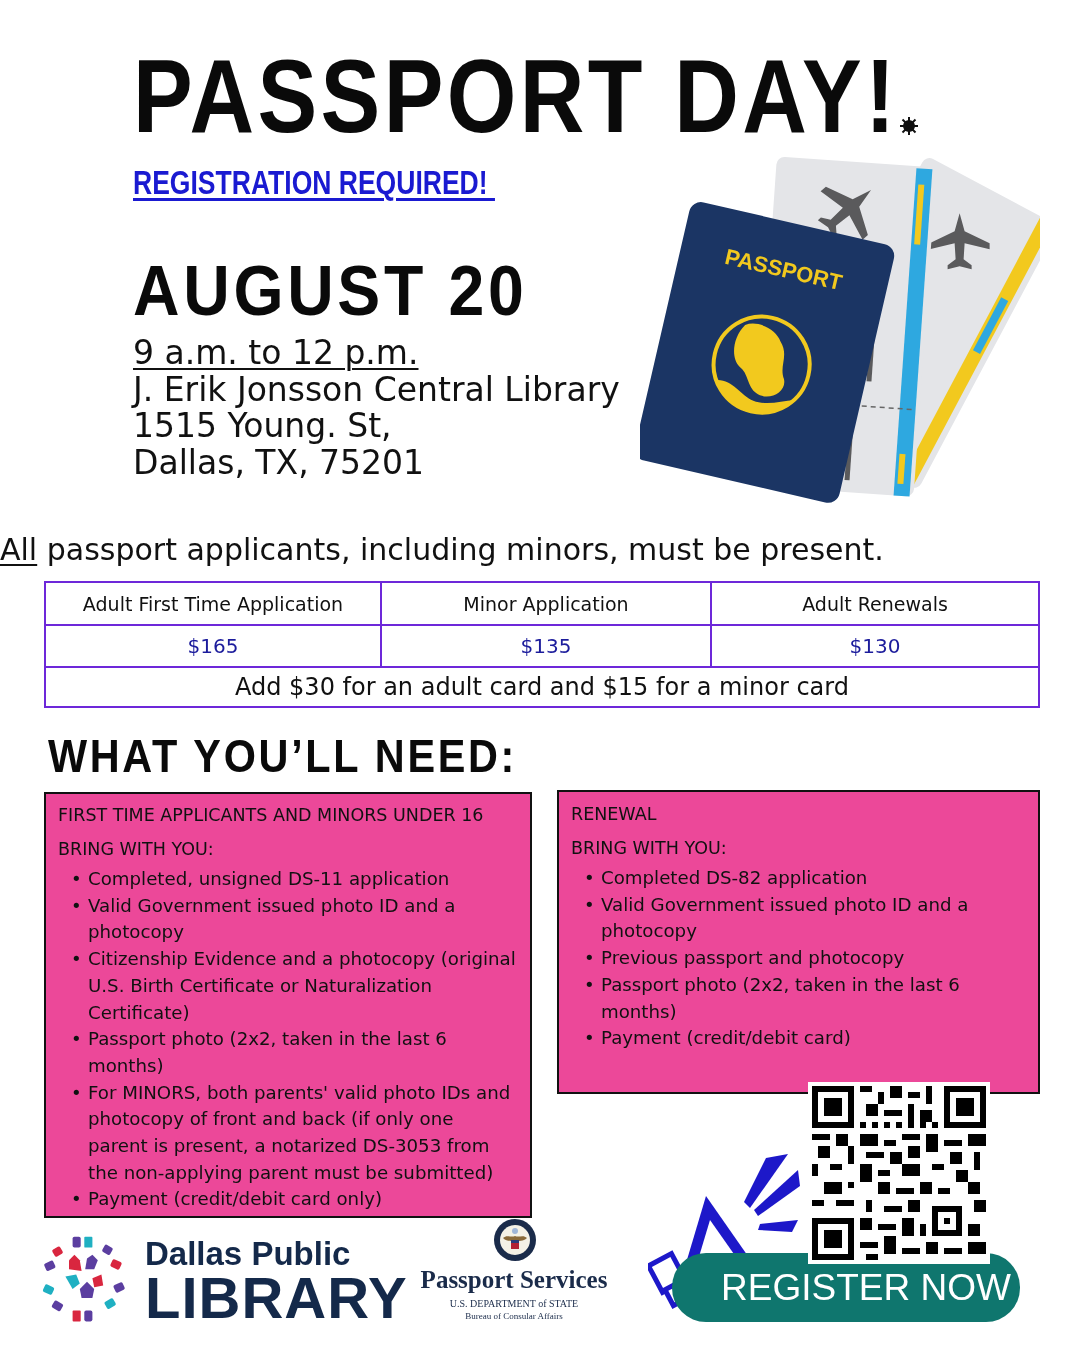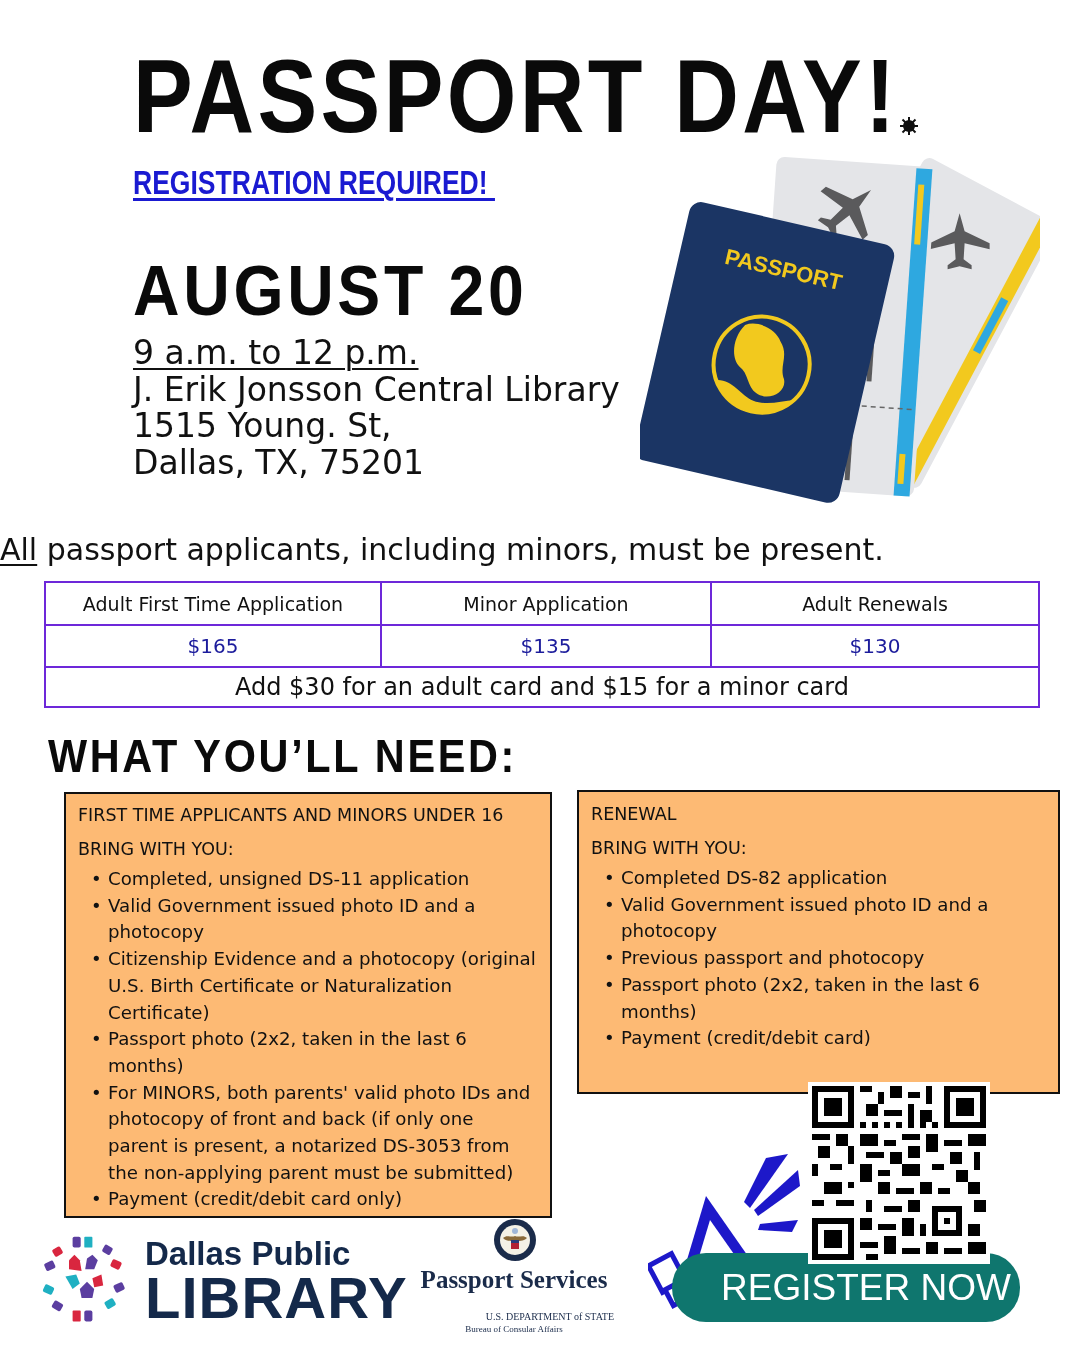--- a/index.html
+++ b/index.html
@@ -48,21 +48,21 @@
   .fee-table .note { font-size: 24px; height: 40px; }
   .fee-table .hdr td { height: 43px; }
 
   .need-title {
     position: absolute; left: 48px; top: 733px;
     font-family: "Liberation Sans", sans-serif; font-weight: 700;
     font-size: 46px; letter-spacing: 3px; line-height: 1;
     transform: scaleX(0.9); transform-origin: left top; color: #0a0a0a; white-space: nowrap;
   }
 
-  .box { position: absolute; border: 2px solid #111; background: #fdba74; margin-left: 20px; }
+  .box { position: absolute; border: 2px solid #111; background: #ec4899; }
   .box.first { left: 44px; top: 792px; width: 488px; height: 426px; padding: 8px 12px; }
   .box.renew { left: 557px; top: 790px; width: 483px; height: 304px; padding: 9px 12px; }
   .box .heading { font-size: 17.5px; line-height: 26px; margin-bottom: 8px; white-space: nowrap; }
   .box .bring { font-size: 17.5px; line-height: 26px; margin-bottom: 4px; }
   .box ul { list-style: none; padding-left: 30px; }
   .box li { position: relative; font-size: 18.2px; line-height: 26.7px; }
   .box li::before { content: "•"; position: absolute; left: -17px; top: 0; font-size: 18px; }
 
   .qr-wrap { position: absolute; left: 808px; top: 1082px; width: 182px; height: 182px; background: #fff; padding: 4px; }
   .megaphone { position: absolute; left: 648px; top: 1150px; width: 200px; height: 160px; }
@@ -75,21 +75,21 @@
   }
 
   .dpl-logo { position: absolute; left: 42px; top: 1234px; width: 90px; height: 92px; }
   .dpl-text { position: absolute; left: 145px; top: 1237px; color: #14294a; font-family: "Liberation Sans", sans-serif; font-weight: 700; }
   .dpl-text .l1 { font-size: 33px; line-height: 34px; white-space: nowrap; }
   .dpl-text .l2 { font-size: 58px; line-height: 54px; letter-spacing: 1px; white-space: nowrap; }
 
   .seal { position: absolute; left: 493px; top: 1218px; width: 44px; height: 44px; }
   .ps { position: absolute; left: 414px; top: 1266px; width: 200px; text-align: center; color: #1a2b4a; font-family: "Liberation Serif", serif; }
   .ps .name { font-size: 25px; font-weight: 700; line-height: 28px; white-space: nowrap; }
-  .ps .dept { font-size: 10px; line-height: 13px; margin-top: 16px; white-space: nowrap; text-align: right; }
+  .ps .dept { font-size: 10px; line-height: 13px; margin-top: 3px; white-space: nowrap; }
   .ps .bureau { font-size: 9px; line-height: 12px; white-space: nowrap; }
 </style>
 </head>
 <body>
 
 <div class="title">PASSPORT DAY!</div>
 <svg class="title-dot" viewBox="0 0 20 20">
   <circle cx="10" cy="10" r="6" fill="#111"></circle>
   <g stroke="#111" stroke-width="2">
     <line x1="10" y1="1" x2="10" y2="19"></line>

